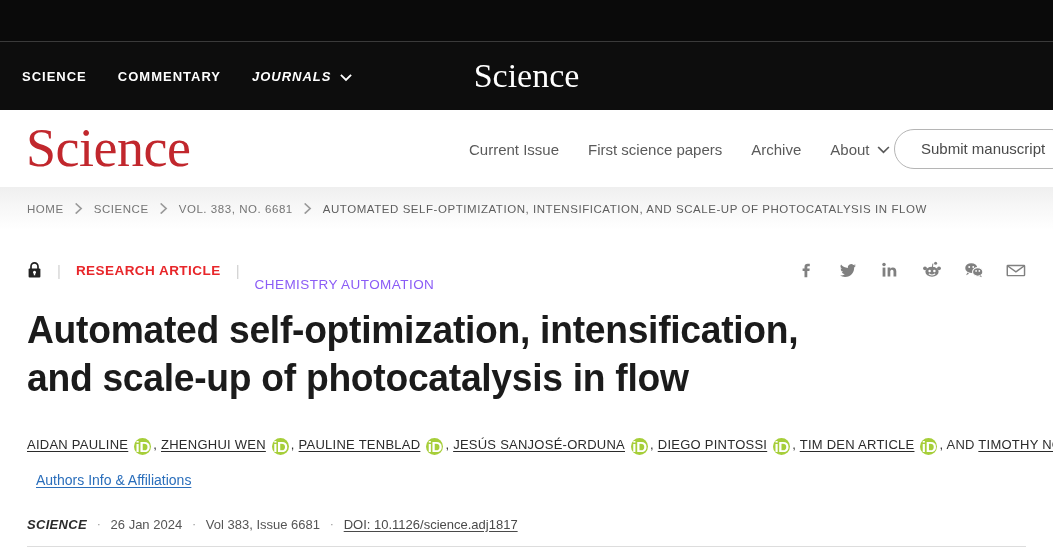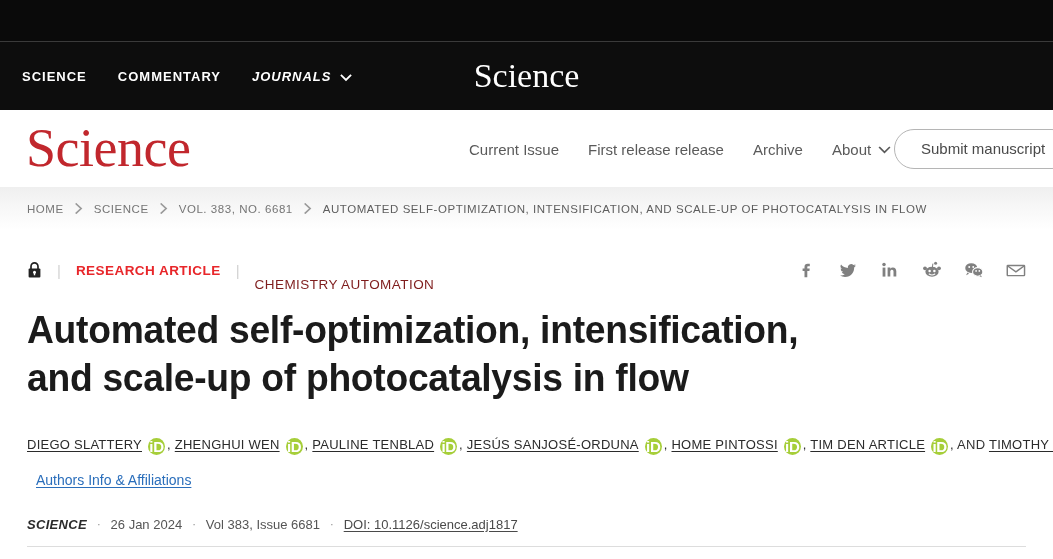--- a/index.html
+++ b/index.html
@@ -189,21 +189,21 @@
   }
   .kicker-red {
     color: #e8262a;
     font-size: 13.5px;
     font-weight: bold;
     letter-spacing: 0.45px;
     text-decoration: none;
     cursor: pointer;
   }
   .kicker-gray {
-    color: #7f1d1d;
+    color: #8b5cf6;
     font-size: 13.5px;
     letter-spacing: 0.45px;
     text-decoration: none;
     cursor: pointer;
     margin-top: 28px;
   }
   .share-row {
     position: absolute;
     right: 0;
     top: 50%;
@@ -329,21 +329,21 @@
       <span class="science-word-white">Science</span>
     </div>
   </div>
 </div>
 
 <div class="white-header">
   <div class="logo-red">Science</div>
 
   <div class="header-nav">
     <a href="#">Current Issue</a>
-    <a href="#">First release release</a>
+    <a href="#">First science papers</a>
     <a href="#">Archive</a>
     <span class="about-wrap">
       <a href="#">About</a>
       <span class="chev">
         <svg width="13" height="13" viewBox="0 0 12 12" aria-hidden="true">
           <path d="M1.6 3.8 L6 8.2 L10.4 3.8" fill="none" stroke="#5a5a5a" stroke-width="1.6" stroke-linecap="square"></path>
         </svg>
       </span>
     </span>
   </div>
@@ -438,25 +438,25 @@
           <rect x="1.4" y="5" width="19" height="11.2" rx="0.6" fill="none" stroke="#808080" stroke-width="1.6"></rect>
           <path d="M1.9 5.6 L10.9 12 L19.9 5.6" fill="none" stroke="#808080" stroke-width="1.6"></path>
         </svg>
       </span>
     </div>
   </div>
 
   <h1 class="article-title">Automated self-optimization, intensification, and scale-up of photocatalysis in flow</h1>
 
   <div class="authors-line">
-    <a class="author-name" href="#">DIEGO SLATTERY</a><span class="orcid">iD</span><span>,</span>
+    <a class="author-name" href="#">AIDAN PAULINE</a><span class="orcid">iD</span><span>,</span>
     <a class="author-name" href="#">ZHENGHUI WEN</a><span class="orcid">iD</span><span>,</span>
     <a class="author-name" href="#">PAULINE TENBLAD</a><span class="orcid">iD</span><span>,</span>
     <a class="author-name" href="#">JESÚS SANJOSÉ-ORDUNA</a><span class="orcid">iD</span><span>,</span>
-    <a class="author-name" href="#">HOME PINTOSSI</a><span class="orcid">iD</span><span>,</span>
+    <a class="author-name" href="#">DIEGO PINTOSSI</a><span class="orcid">iD</span><span>,</span>
     <a class="author-name" href="#">TIM DEN ARTICLE</a><span class="orcid">iD</span><span>,</span>
     <span class="and-word">AND</span>
     <a class="author-name" href="#">TIMOTHY NOËL</a>
   </div>
 
   <a class="affil-link" href="#">Authors Info &amp; Affiliations</a>
 
   <div class="meta-line">
     <span class="meta-journal">SCIENCE</span>
     <span class="meta-dot">·</span>

